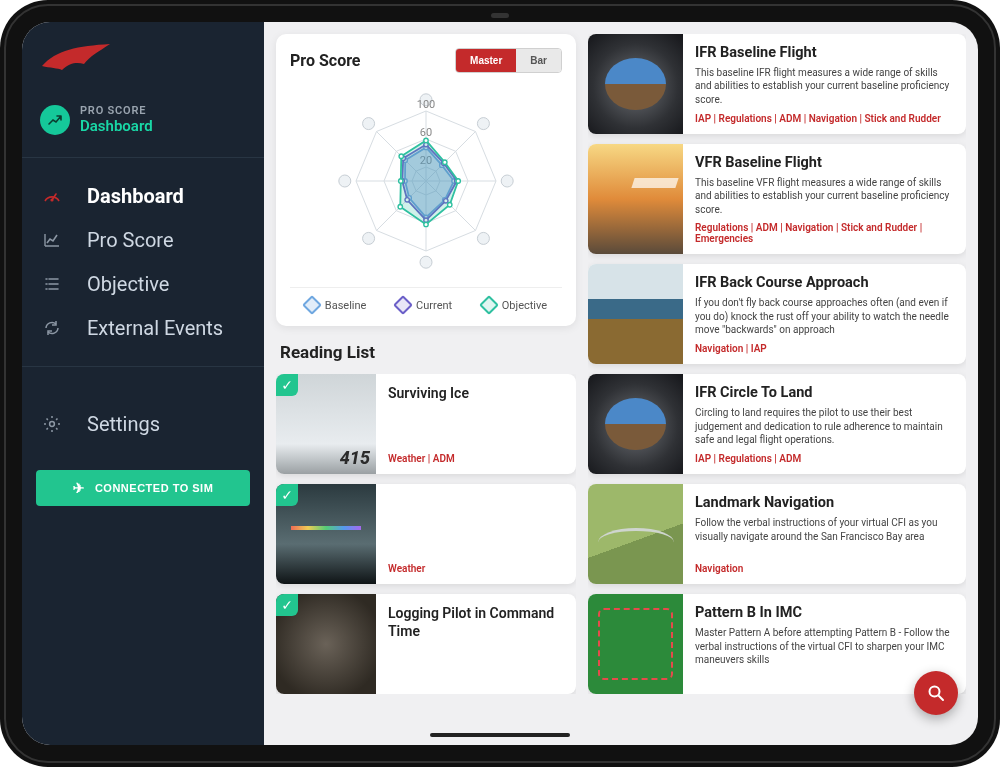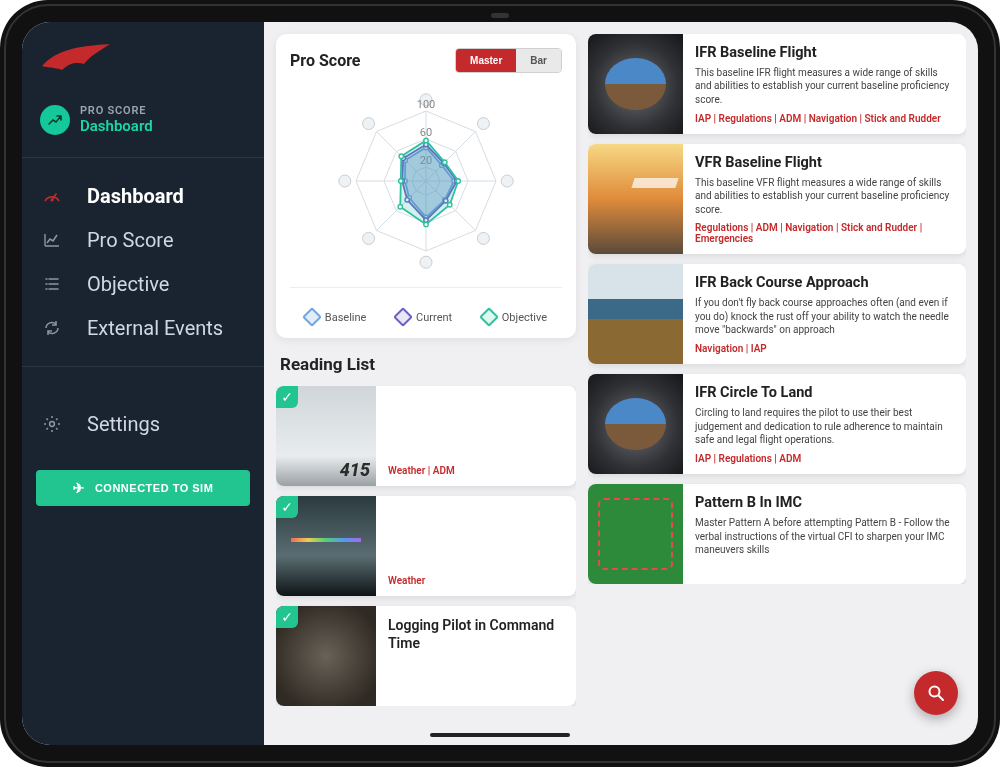--- a/index.html
+++ b/index.html
@@ -89,21 +89,21 @@
 
   .toggle { display:flex; border-radius:4px; overflow:hidden; border:1px solid #d0d0d0; }
   .toggle button {
     border:none; padding:6px 14px; font-size:10px; font-weight:700; cursor:pointer;
   }
   .toggle .on { background:#c42a2b; color:#fff; }
   .toggle .off { background:#e9e9e9; color:#555; }
 
   .radar-wrap { display:flex; align-items:center; justify-content:center; height:200px; }
 
-  .legend { display:flex; justify-content:space-around; border-top:1px solid #eee; margin-top:6px; padding-top:22px; font-size:11px; color:#555;text-align:right; }
+  .legend { display:flex; justify-content:space-around; border-top:1px solid #eee; margin-top:6px; padding-top:10px; font-size:11px; color:#555;text-align:right; }
   .legend span { display:flex; align-items:center; gap:6px; }
   .diamond { width:14px; height:14px; transform:rotate(45deg); border:2px solid; border-radius:2px; }
   .d1{ border-color:#6fa7e0; background:rgba(111,167,224,.2);}
   .d2{ border-color:#6b5fc8; background:rgba(107,95,200,.15);}
   .d3{ border-color:#2fc0a0; background:rgba(47,192,160,.15);}
 
   .section-title { font-size:17px; font-weight:700; color:#222; padding:4px 4px 0; }
   .section-sub { font-size:10.5px; color:#888; padding:0 4px 6px; }
 
   .reading-list, .task-list { display:flex; flex-direction:column; gap:10px; overflow:hidden; }
@@ -317,20 +317,21 @@
           </div>
         </div>
 
         <div class="section-title">Reading List</div>
         <div class="reading-list" id="reading-list">
             <div class="item-card">
     <div class="item-thumb thumb-ice">
       <div class="check">✓</div>
     </div>
     <div class="item-body">
+      <div class="item-title">Surviving Ice</div>
       <div class="item-tags">Weather | ADM</div>
     </div>
             </div>
             <div class="item-card">
     <div class="item-thumb thumb-rainbow">
       <div class="check">✓</div>
     </div>
     <div class="item-body">
       <div class="item-tags">Weather</div>
     </div>
@@ -373,20 +374,28 @@
       <div class="item-desc">If you don't fly back course approaches often (and even if you do) knock the rust off your ability to watch the needle move "backwards" on approach</div>
       <div class="item-tags">Navigation | IAP</div>
     </div>
             </div>
             <div class="item-card task">
     <div class="item-thumb thumb-adi"></div>
     <div class="item-body">
       <div class="item-title">IFR Circle To Land</div>
       <div class="item-desc">Circling to land requires the pilot to use their best judgement and dedication to rule adherence to maintain safe and legal flight operations.</div>
       <div class="item-tags">IAP | Regulations | ADM</div>
+    </div>
+            </div>
+            <div class="item-card task">
+    <div class="item-thumb thumb-hills"></div>
+    <div class="item-body">
+      <div class="item-title">Landmark Navigation</div>
+      <div class="item-desc">Follow the verbal instructions of your virtual CFI as you visually navigate around the San Francisco Bay area</div>
+      <div class="item-tags">Navigation</div>
     </div>
             </div>
             <div class="item-card task">
     <div class="item-thumb thumb-pattern"></div>
     <div class="item-body">
       <div class="item-title">Pattern B In IMC</div>
       <div class="item-desc">Master Pattern A before attempting Pattern B - Follow the verbal instructions of the virtual CFI to sharpen your IMC maneuvers skills</div>
       <div class="item-tags"></div>
     </div>
             </div>

